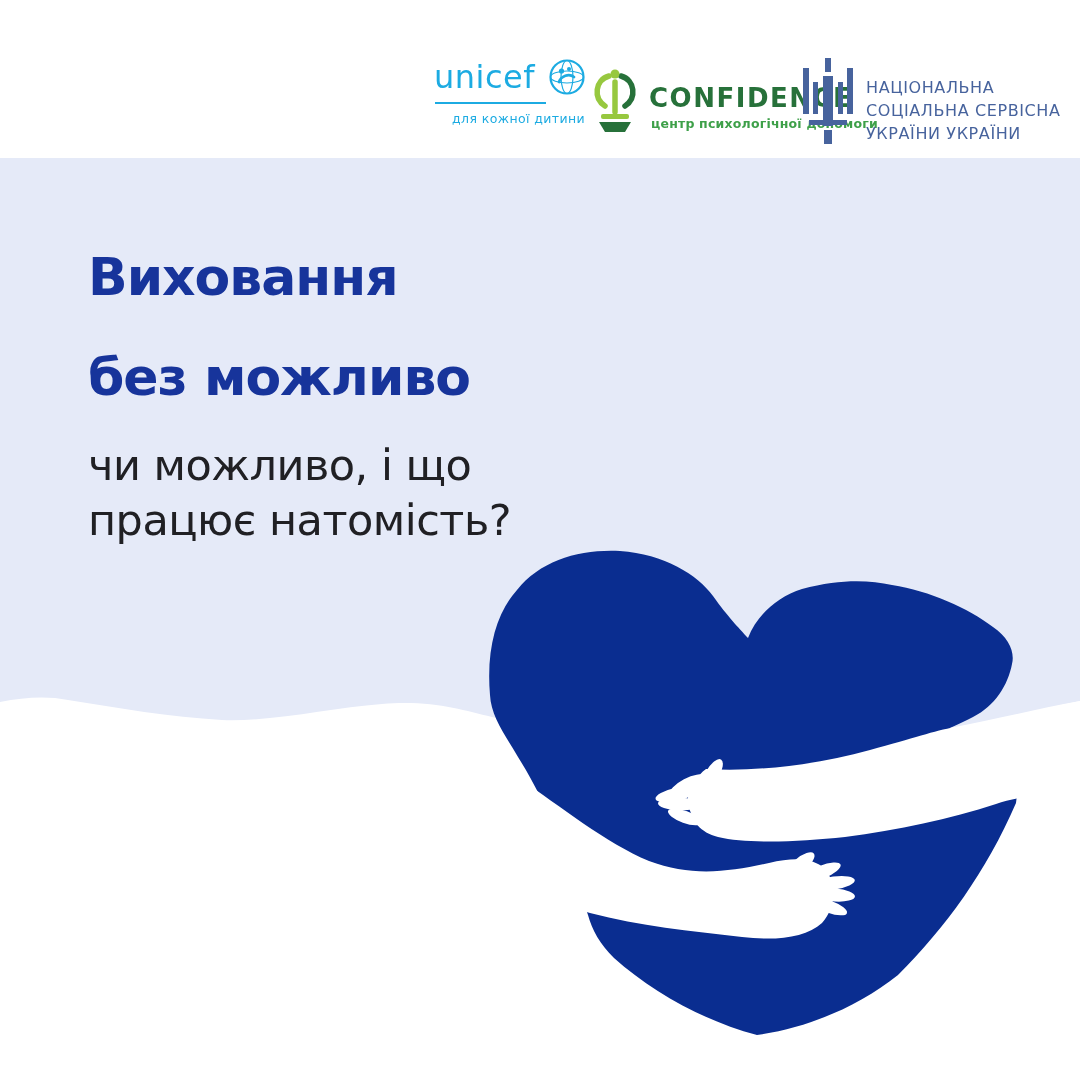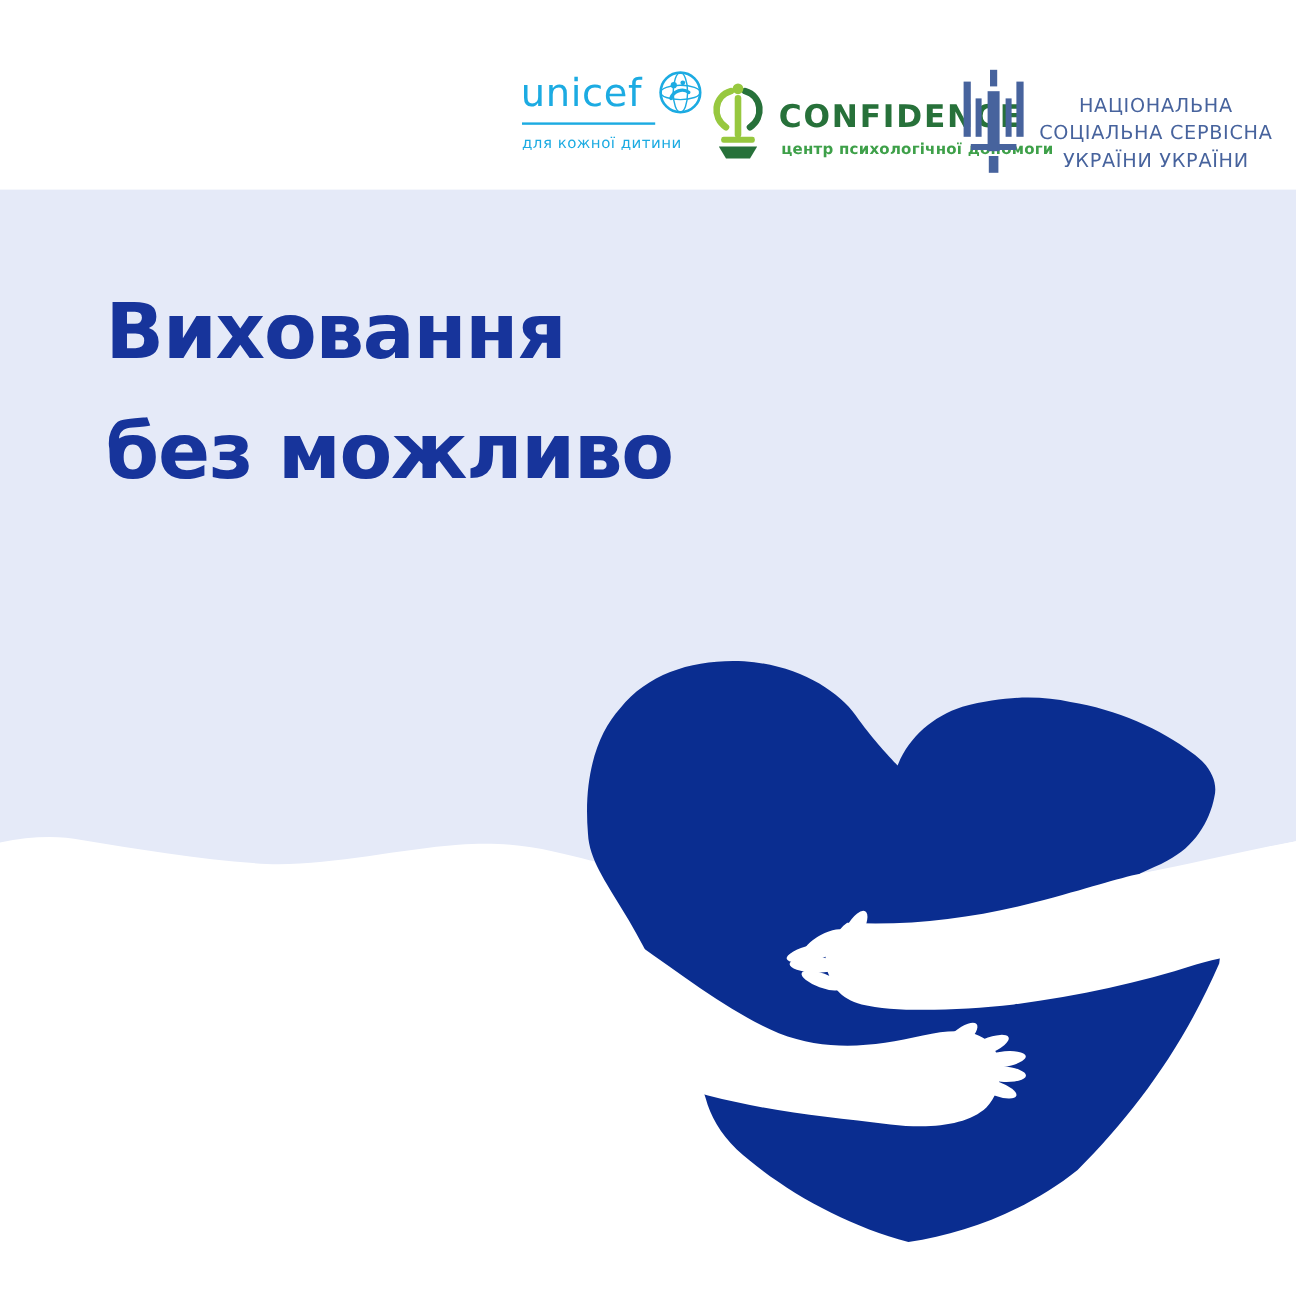--- a/index.html
+++ b/index.html
@@ -23,35 +23,35 @@
     font-family:"DejaVu Sans","Liberation Sans",sans-serif;
   }
   .art{position:absolute;left:0;top:0;width:1080px;height:1080px;z-index:1;}
   .header{position:absolute;left:0;top:0;width:1080px;height:158px;background:var(--header-bg,#ffffff);z-index:2;}
 
   
   .logo-unicef{position:absolute;left:434px;top:58px;width:160px;height:80px;}
   .u-word{position:absolute;left:0;top:0;font-size:32px;font-weight:500;letter-spacing:.5px;color:var(--unicef-cyan);}
   .u-emblem{position:absolute;left:112px;top:-2px;}
   .u-line{position:absolute;left:1px;top:44px;width:111px;height:2px;background:var(--unicef-cyan);}
-  .u-tag{position:absolute;left:1px;top:53px;font-size:12.5px;font-weight:500;letter-spacing:.4px;color:var(--unicef-cyan);white-space:nowrap;}
+  .u-tag{position:absolute;left:18px;top:53px;font-size:12.5px;font-weight:500;letter-spacing:.4px;color:var(--unicef-cyan);white-space:nowrap;}
 
   
   .logo-confidence{position:absolute;left:585px;top:66px;width:310px;height:74px;}
   .c-icon{position:absolute;left:0;top:0;}
   .c-word{position:absolute;left:64px;top:17px;font-size:26px;font-weight:bold;letter-spacing:1.5px;color:var(--confidence-dark-green);white-space:nowrap;}
   .c-tag{position:absolute;left:66px;top:50px;font-size:12.5px;font-weight:bold;letter-spacing:.2px;color:var(--confidence-tagline-green);white-space:nowrap;}
 
   
-  .logo-nssu{position:absolute;left:799px;top:56px;width:270px;height:94px;text-align:center;}
+  .logo-nssu{position:absolute;left:799px;top:56px;width:270px;height:94px;}
   .n-icon{position:absolute;left:0;top:2px;}
   .n-text{position:absolute;left:67px;top:20px;font-size:16px;line-height:23px;font-weight:500;letter-spacing:.6px;color:var(--nssu-blue);white-space:nowrap;}
 
   
-  .title{position:absolute;left:88px;top:227px;z-index:3;font-size:64px;line-height:100px;font-weight:800;letter-spacing:-1px;color:var(--title-navy);white-space:nowrap;}
+  .title{position:absolute;left:88px;top:227px;z-index:3;font-size:52px;line-height:100px;font-weight:800;letter-spacing:-1px;color:var(--title-navy);white-space:nowrap;}
   .subtitle{position:absolute;left:88px;top:438px;z-index:3;font-size:43px;line-height:55px;font-weight:400;letter-spacing:-.5px;color:var(--subtitle-dark);white-space:nowrap;}
 </style>
 </head>
 <body>
 
 <div class="canvas">
 
   <svg class="art" viewBox="0 0 1080 1080" aria-hidden="true">
 
     <path style="fill:var(--wave-white,#fff)" d="M 0,702 C 25,697 48,696 68,700 C 118,708 170,717 222,720 C 272,722 330,708 382,704
@@ -171,14 +171,18 @@
       </div>
     </div>
 
   </div>
 
   <div class="title">
     <div>Виховання</div>
     <div>без можливо</div>
   </div>
 
+  <div class="subtitle">
+    <div>чи можливо, і що</div>
+    <div>працює натомість?</div>
+  </div>
 
 </div>
 
 </body></html>

